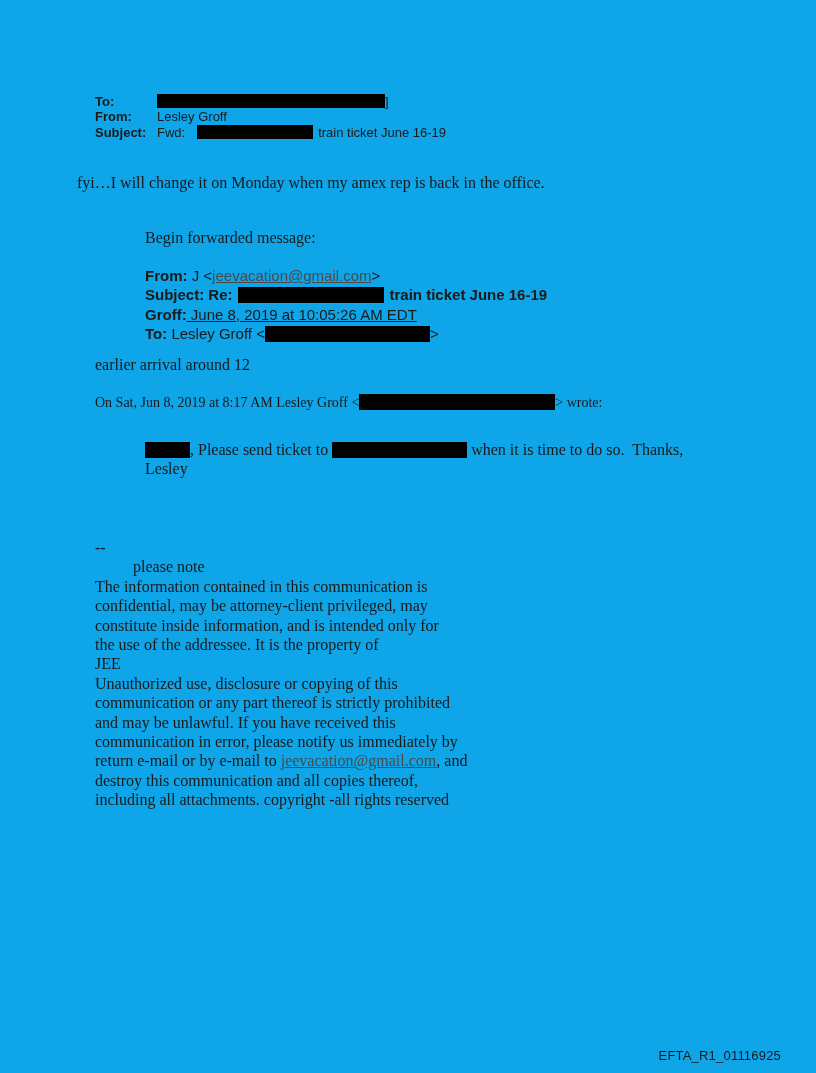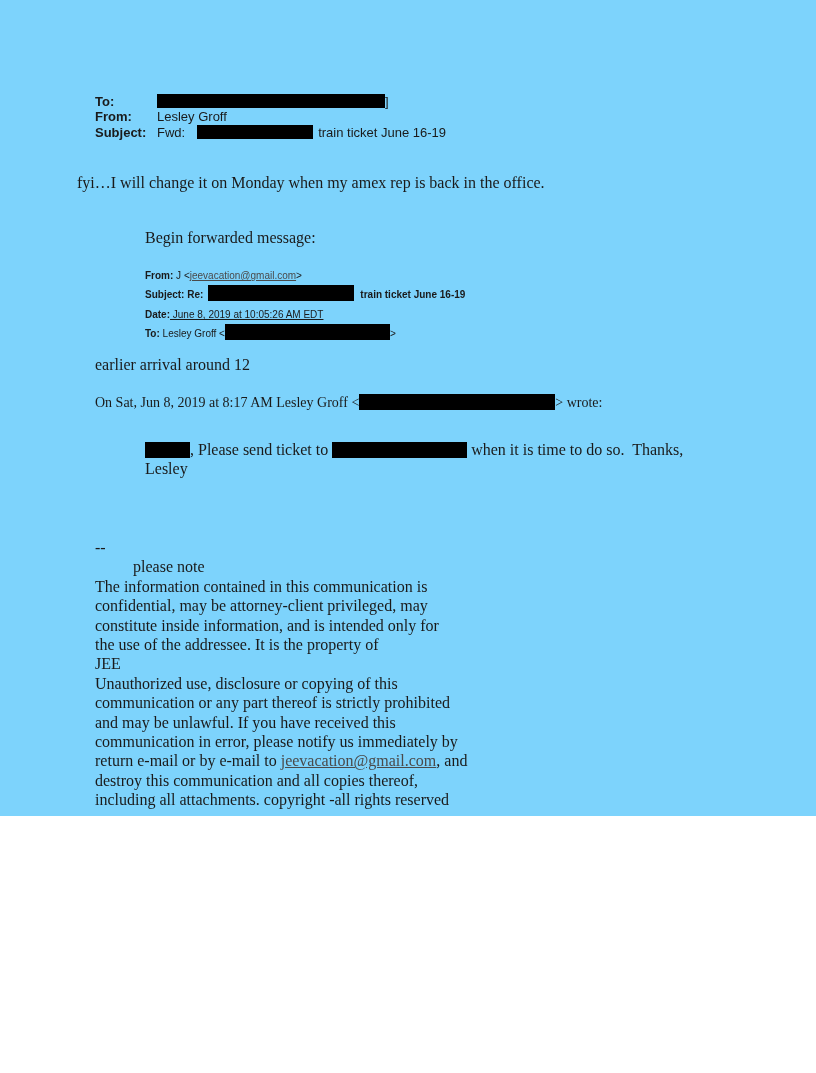--- a/index.html
+++ b/index.html
@@ -4,22 +4,22 @@
 <style>
   html, body {
     margin: 0;
     padding: 0;
     background: #ffffff;
     color: #1a1a1a;
   }
   #page {
     position: relative;
     width: 816px;
-    height: 816px;
-    background: #7dd3fc;
+    height: 1073px;
+    background: #0ea5e9;
     overflow: hidden;
   }
   .abs { position: absolute; }
   .sans { font-family: "Liberation Sans", sans-serif; }
   .serif { font-family: "Liberation Serif", serif; }
 
   
   .outer-header { left: 95px; top: 94px; font-size: 13px; line-height: 15.4px; }
   .outer-header .row { white-space: nowrap; }
   .outer-header .lbl { display: inline-block; width: 62px; font-weight: bold; }
@@ -43,21 +43,21 @@
     color: #4a4a4a;
     text-decoration: underline;
   }
   .pre { white-space: pre; }
 
   
   .intro-line   { left: 77px;  top: 174px; font-size: 16px; }
   .begin-fwd    { left: 145px; top: 229px; font-size: 16px; }
 
   
-  .fwd-header { left: 145px; top: 266px; font-size: 10px; line-height: 19.4px; }
+  .fwd-header { left: 145px; top: 266px; font-size: 15px; line-height: 19.4px; }
   .fwd-header .b { font-weight: bold; }
 
   .arrival-line { left: 95px; top: 356px; font-size: 16px; text-align: center; }
   .onsat-line   { left: 95px; top: 394px; font-size: 14px; white-space: nowrap; }
 
   .quoted-block { left: 145px; top: 430px; font-size: 16px; line-height: 19.4px; width: 545px; margin-top: 10px; }
 
   .sig-block { left: 95px; top: 538px; font-size: 16px; line-height: 19.4px; }
   .sig-note  { padding-left: 38px; }
 
@@ -85,21 +85,21 @@
   <div class="abs serif begin-fwd">Begin forwarded message:</div>
 
   <div class="abs sans fwd-header">
     <div>
       <span class="b">From:</span><span class="pre"> J &lt;</span><span class="link">jeevacation@gmail.com</span><span>&gt;</span>
     </div>
     <div>
       <span class="b">Subject: Re:</span><span class="redact r-fsubj"></span><span class="b">train ticket June 16-19</span>
     </div>
     <div>
-      <span class="b">Date:</span><span class="pre underline"> June 8, 2019 at 10:05:26 AM EDT</span>
+      <span class="b">Groff:</span><span class="pre underline"> June 8, 2019 at 10:05:26 AM EDT</span>
     </div>
     <div>
       <span class="b">To:</span><span class="pre"> Lesley Groff &lt;</span><span class="redact r-fto"></span><span>&gt;</span>
     </div>
   </div>
 
   <div class="abs serif arrival-line">earlier arrival around 12</div>
 
   <div class="abs serif onsat-line">
     <span>On Sat, Jun 8, 2019 at 8:17 AM Lesley Groff &lt;</span><span class="redact r-onsat"></span><span>&gt; wrote:</span>

